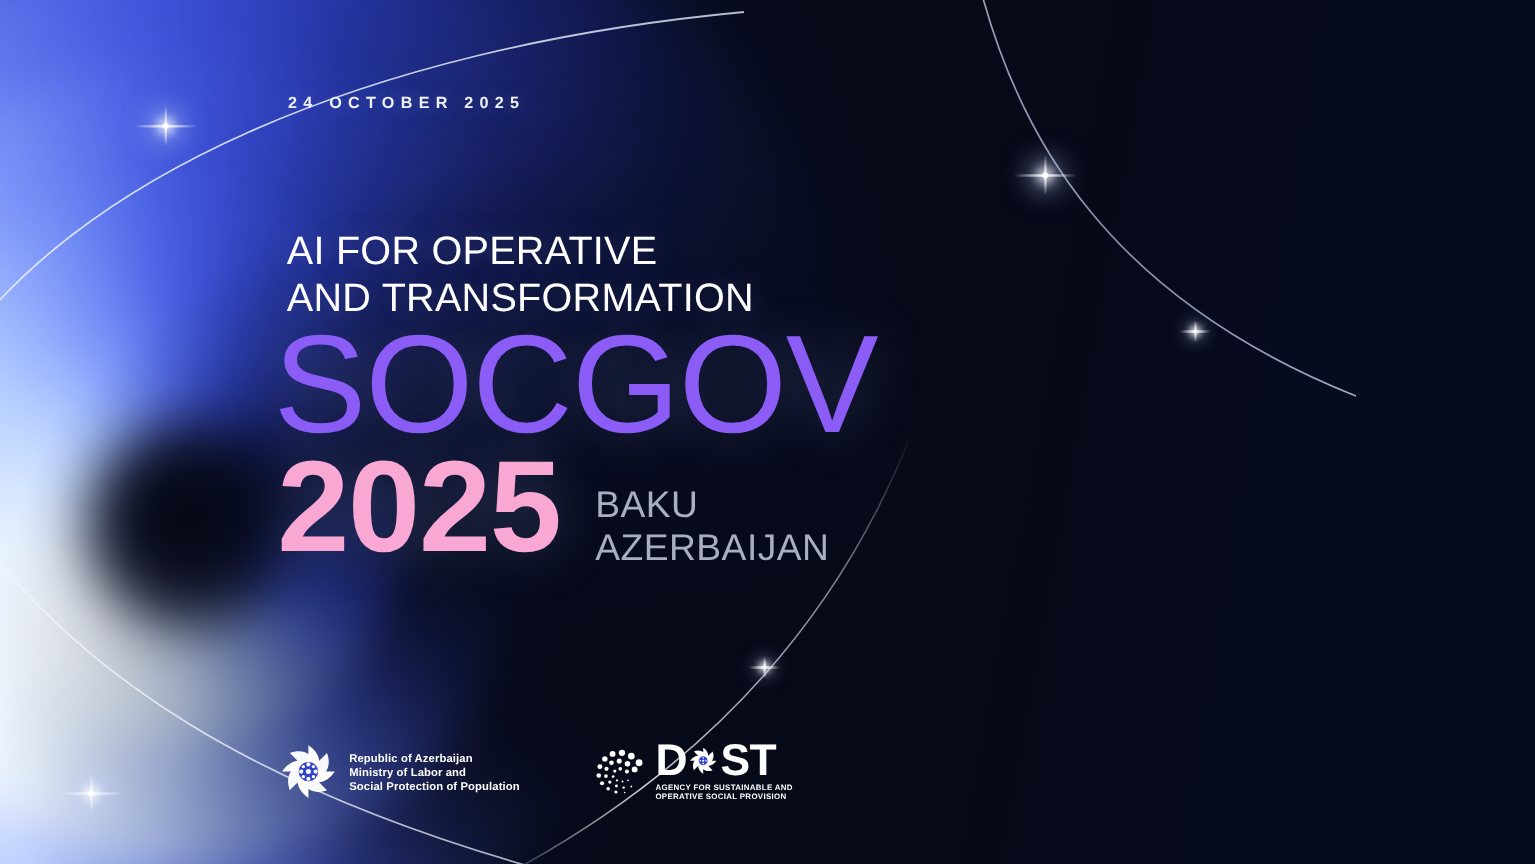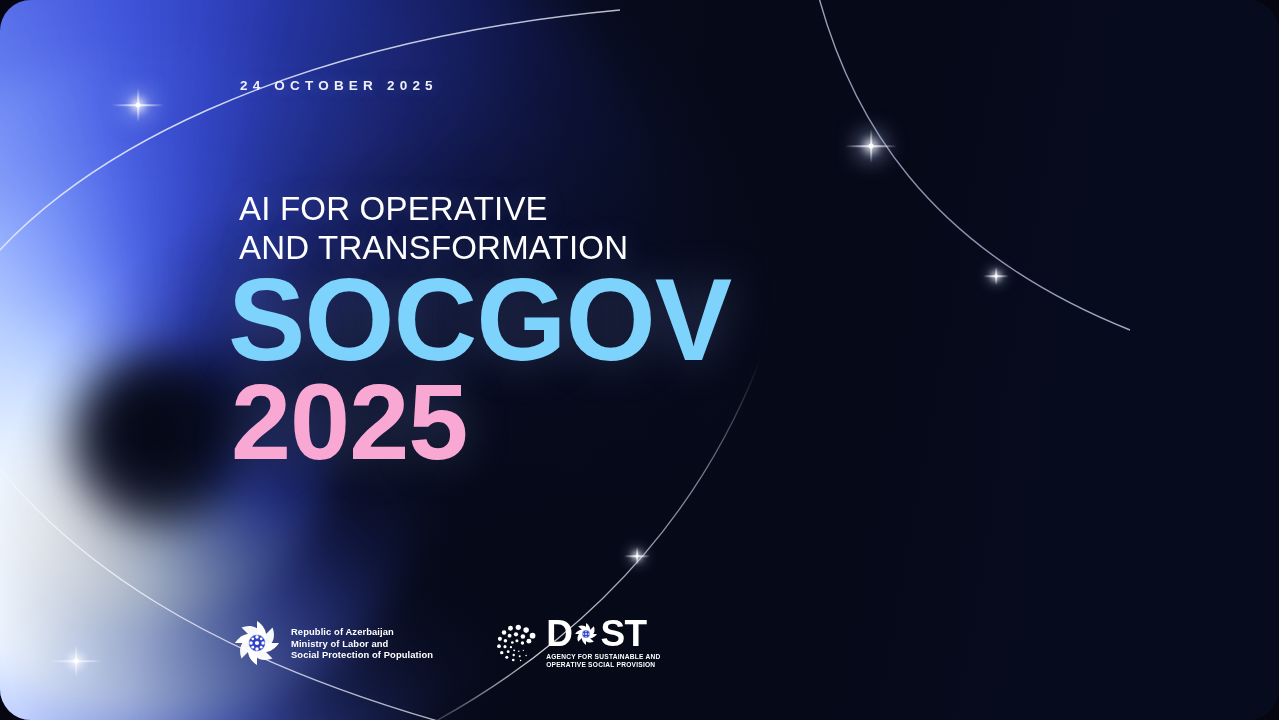--- a/index.html
+++ b/index.html
@@ -5,21 +5,20 @@
 <style>
   * { margin:0; padding:0; box-sizing:border-box; }
   html, body { width:1279px; height:720px; overflow:hidden; background:#05060f; }
   body { font-family:"Liberation Sans", sans-serif; }
 
   .poster{
     position:relative;
     width:1279px; height:720px;
     overflow:hidden;
     background:#070b1e;
-    border-radius:31px;
   }
 
   
   .bg{ position:absolute; inset:0; }
 
   
   .bg-base{
     background:
       radial-gradient(820px 560px at 1215px 95px, rgba(96,110,205,.60) 0%, rgba(70,84,175,.34) 32%, rgba(30,38,95,.10) 62%, rgba(7,11,30,0) 82%),
       radial-gradient(900px 700px at 1070px 640px, rgba(34,46,130,.30) 0%, rgba(12,18,52,.10) 55%, rgba(7,11,30,0) 80%),
@@ -132,22 +131,22 @@
     font-size:33px; line-height:39px;
     font-weight:400; letter-spacing:.2px;
     color:#ffffff;
     text-shadow:0 0 26px rgba(140,165,255,.28);
     white-space:pre-line;
   }
 
   .wordmark{
     position:absolute; left:228px; top:272px;
     font-size:116px; line-height:96px;
-    font-weight:700; letter-spacing:-1px;
-    color:#7dd3fc;
+    font-weight:400; letter-spacing:-1px;
+    color:#8b5cf6;
     text-shadow:0 0 46px rgba(150,175,255,.30);
   }
   .year{
     position:absolute; left:231px; top:374px;
     font-size:108px; line-height:96px;
     font-weight:700; letter-spacing:-1px;
     color:#f9a8d4;
     text-shadow:0 0 46px rgba(150,175,255,.30);
   }
   .city{
@@ -266,20 +265,22 @@
 
     <div class="eyebrow">24 OCTOBER 2025</div>
 
     <div class="tagline">AI FOR OPERATIVE
 AND TRANSFORMATION</div>
 
     <div class="wordmark">SOCGOV</div>
 
     <div class="year">2025</div>
 
+    <div class="city">BAKU
+AZERBAIJAN</div>
 
     <div class="logos">
 
       <div class="logo">
         <svg class="ministry-mark" viewBox="0 0 100 100">
           <g fill="#ffffff">
 
             <g>
               <path d="M50 50 L50 6 C62 14 70 26 68 40 Z"></path>
               <path d="M50 50 L81 19 C86 32 85 46 75 55 Z" opacity=".96"></path>

